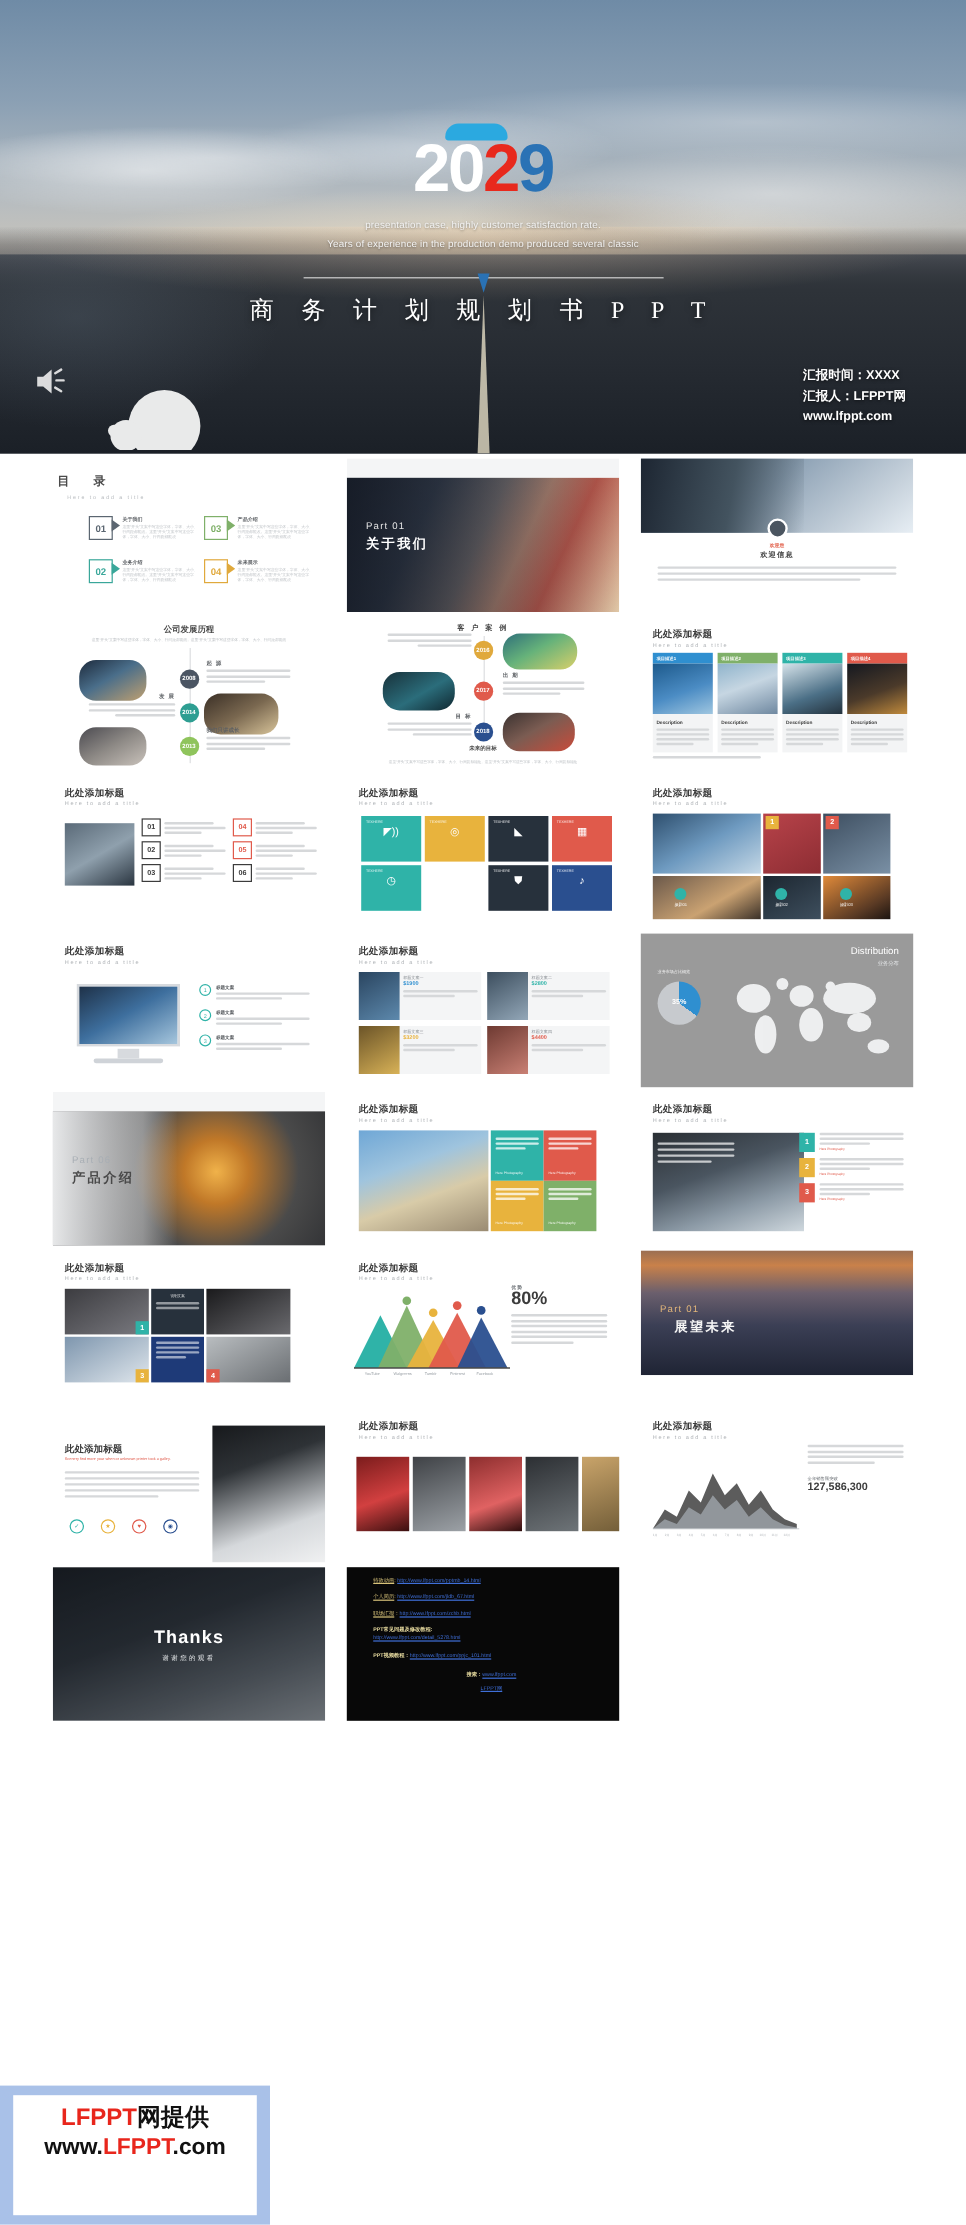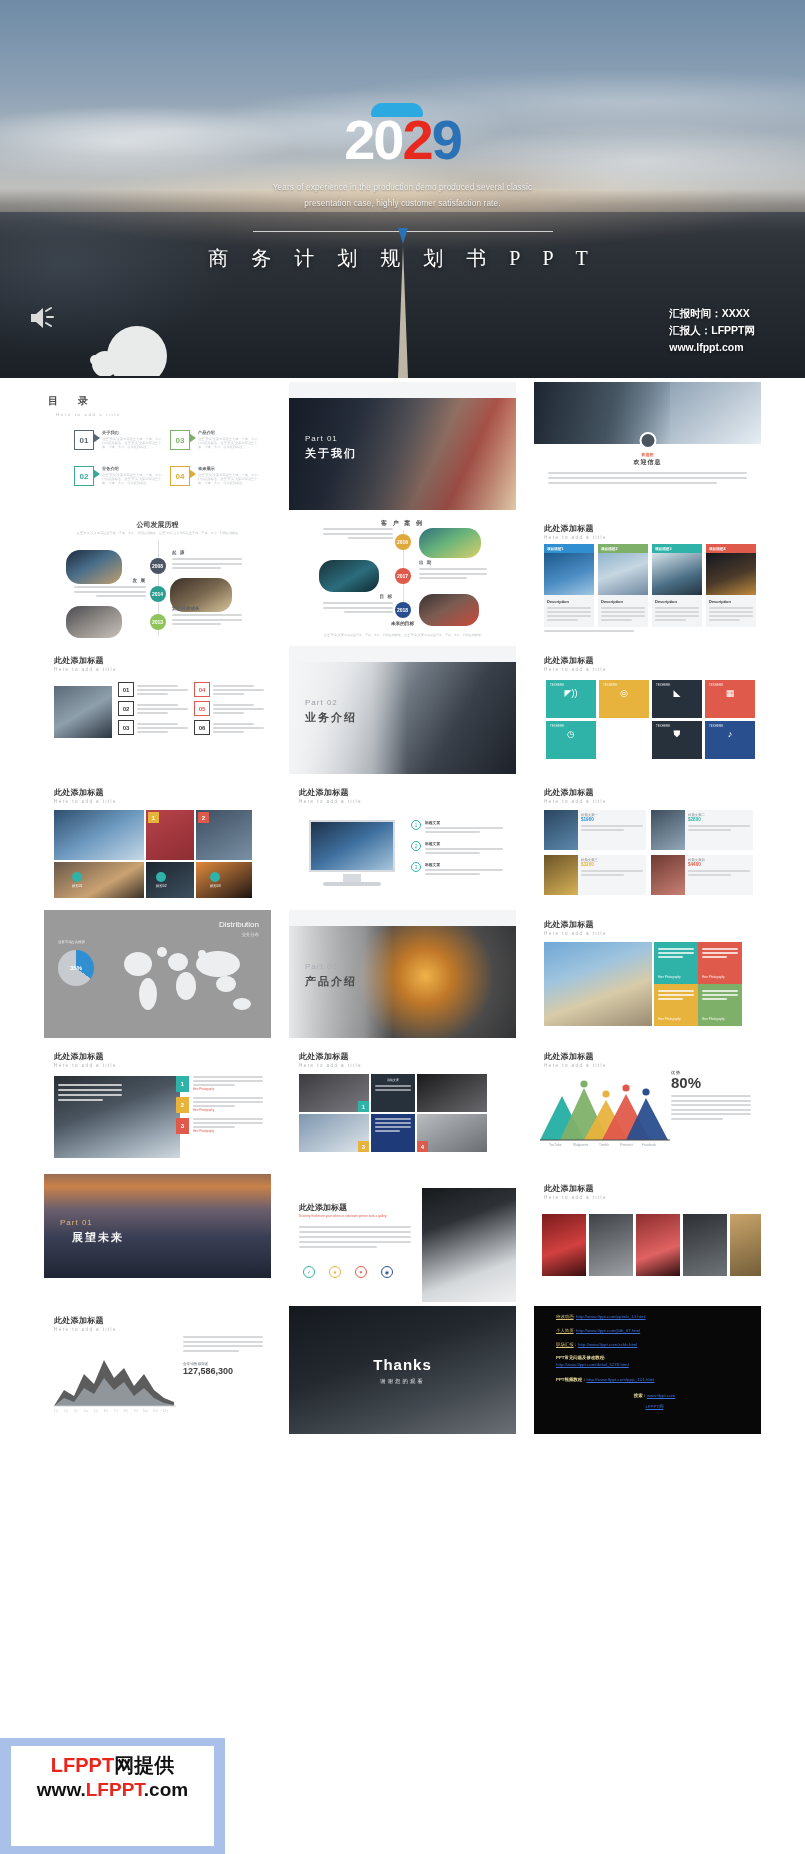--- a/index.html
+++ b/index.html
@@ -171,22 +171,22 @@
     </div>
 
   <div class="hero-year">
     <span style="position:relative;">
       <span class="cap"></span>
       <span class="y-2">2</span><span class="y-0">0</span><span class="y-2b">2</span><span class="y-9">9</span>
     </span>
   </div>
 
   <div class="hero-sub">
+    <div>presentation case, highly customer satisfaction rate.</div>
     <div>Years of experience in the production demo produced several classic</div>
-    <div>presentation case, highly customer satisfaction rate.</div>
   </div>
 
   <div class="hero-rule"></div>
   <div class="hero-pin"></div>
 
   <div class="hero-title">商 务 计 划 规 划 书 P P T</div>
 
   <div class="hero-meta">
     <div>汇报时间：XXXX</div>
     <div>汇报人：LFPPT网</div>
@@ -445,27 +445,20 @@
         <div style="width:16px;height:15px;border:1px solid #3c3c3c;display:flex;align-items:center;justify-content:center;font-size:6px;font-weight:bold;color:#3c3c3c;">06</div>
         <div style="flex:1;">
             <div class="txtline" style="width:80%;"></div>
             <div class="txtline" style="margin-top:2px;"></div>
             <div class="txtline" style="margin-top:2px;width:60%;"></div>
           </div>
       </div>
     </div>
   </div>
 
-  <div class="slide">
-    <div class="part-top"></div>
-    <div class="part-img" style="background:linear-gradient(120deg,#e8ebee 0%,#c8ccd2 22%,#6d7680 48%,#3a4049 70%,#1d222a 100%);"></div>
-    <div style="position:absolute;left:0;top:16px;width:52%;height:112px;background:linear-gradient(90deg,rgba(245,246,247,.95) 0%,rgba(245,246,247,.5) 70%,rgba(245,246,247,0) 100%);"></div>
-    <div class="part-lbl" style="color:#9aa0a6;">Part 02</div>
-    <div class="part-cn" style="color:#4a4a4a;">业务介绍</div>
-  </div>
 
   <div class="slide">
     <div class="s-title">此处添加标题</div>
     <div class="s-sub">Here to add a title</div>
     <div style="position:absolute;left:12px;top:34px;display:grid;grid-template-columns:50px 50px 50px 50px;grid-template-rows:38px 38px;gap:3px;">
       <div class="tile" style="background:#2fb3a8;">
         <div class="tile-ic">◤))</div>
         <div style="position:absolute;left:4px;top:3px;font-size:3px;color:rgba(255,255,255,.85);">TEXHERE</div>
       </div>
       <div class="tile" style="background:#e8b33d;">

